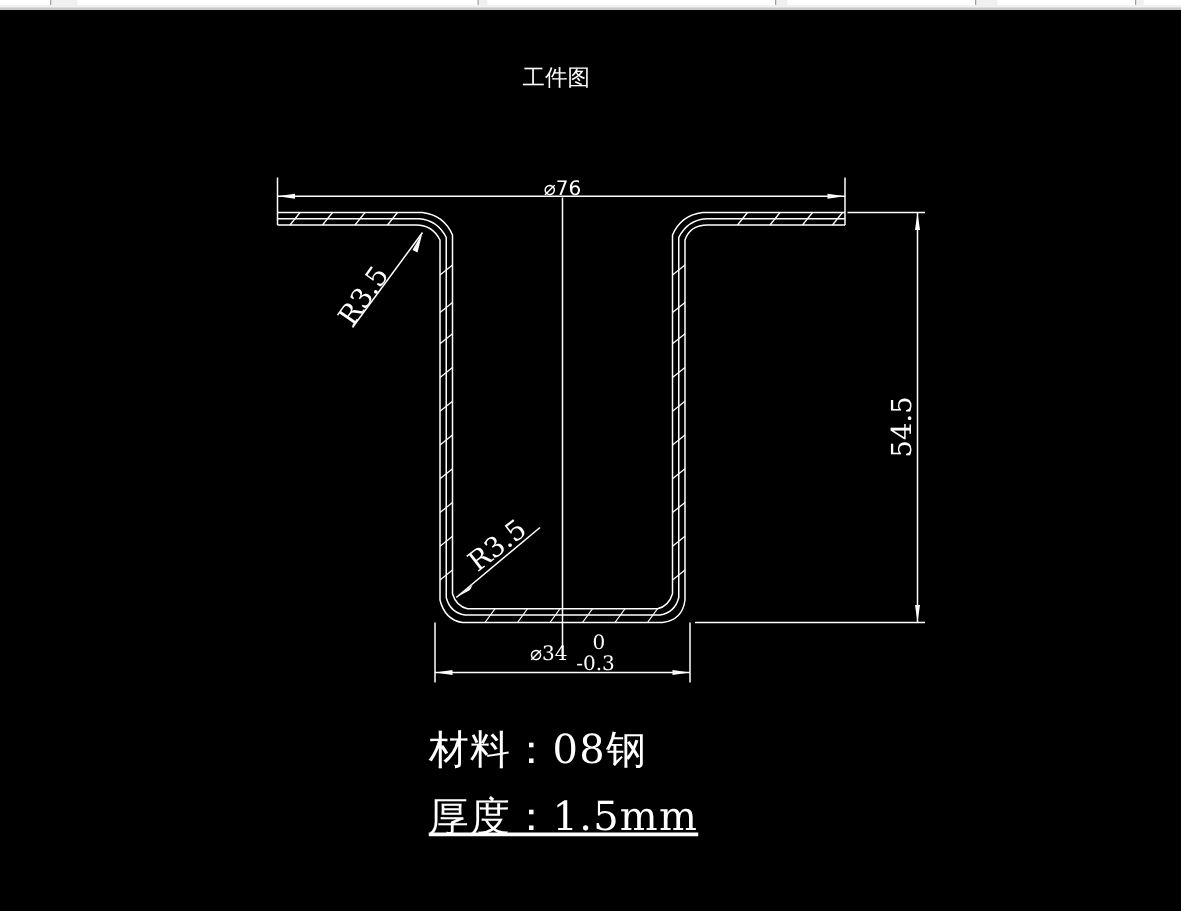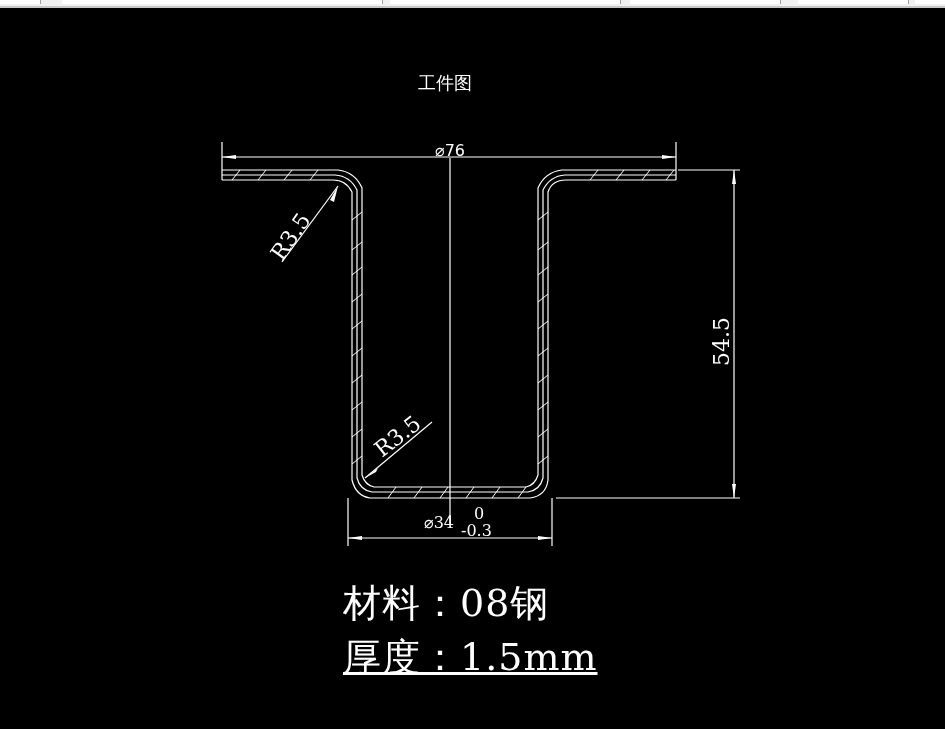--- a/index.html
+++ b/index.html
@@ -1,22 +1,22 @@
 <!DOCTYPE html>
 <html><head>
 <meta charset="utf-8">
 <style>
   html, body { margin:0; padding:0; background:#000; }
   body { width:945px; height:729px; position:relative; overflow:hidden; font-family:"DejaVu Sans", sans-serif; }
   .toolbar { position:absolute; left:0; top:0; width:945px; height:6px; background:#f0f0f0; border-bottom:2px solid #c8c8c8; }
   .tb-seg { position:absolute; top:0; height:4px; background:#fff; border-right:1px solid #a0a0a0; }
   .canvas { position:absolute; left:0; top:8px; width:945px; height:721px; }
   svg text { fill:#fff; }
-  .title { position:absolute; left:418px; top:71px; color:#fff; font-size:18px; font-family:"DejaVu Sans", sans-serif; }
-  .note { position:absolute; left:343px; color:#fff; font-size:38px; font-family:"DejaVu Serif", serif; letter-spacing:1px; }
+  .title { position:absolute; left:418px; top:50px; color:#fff; font-size:18px; font-family:"DejaVu Sans", sans-serif; }
+  .note { position:absolute; left:343px; color:#fff; font-size:32px; font-family:"DejaVu Serif", serif; letter-spacing:1px; }
   .note1 { top:578px; }
   .note2 { top:632px;text-decoration:underline; }
 </style>
 </head>
 <body>
 
 <div class="toolbar">
   <div class="tb-seg" style="left:0;width:40px"></div>
   <div class="tb-seg" style="left:62px;width:320px"></div>
   <div class="tb-seg" style="left:390px;width:230px"></div>

